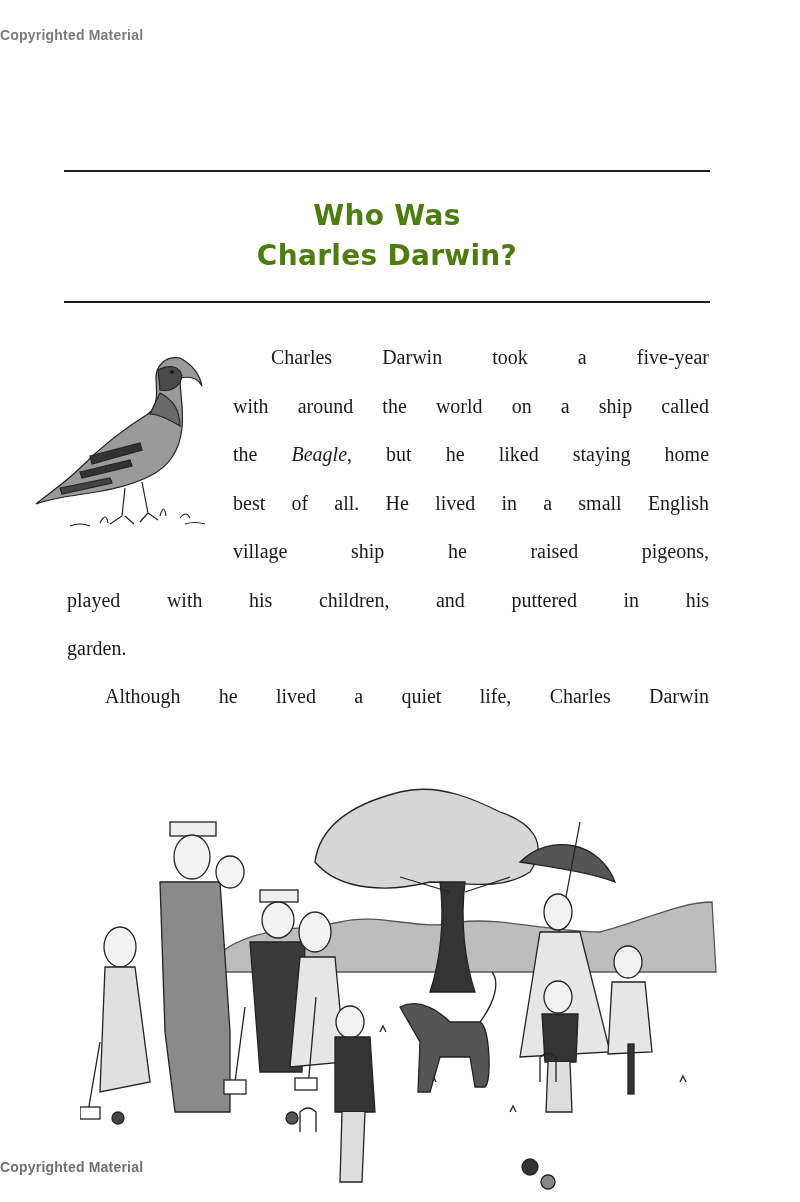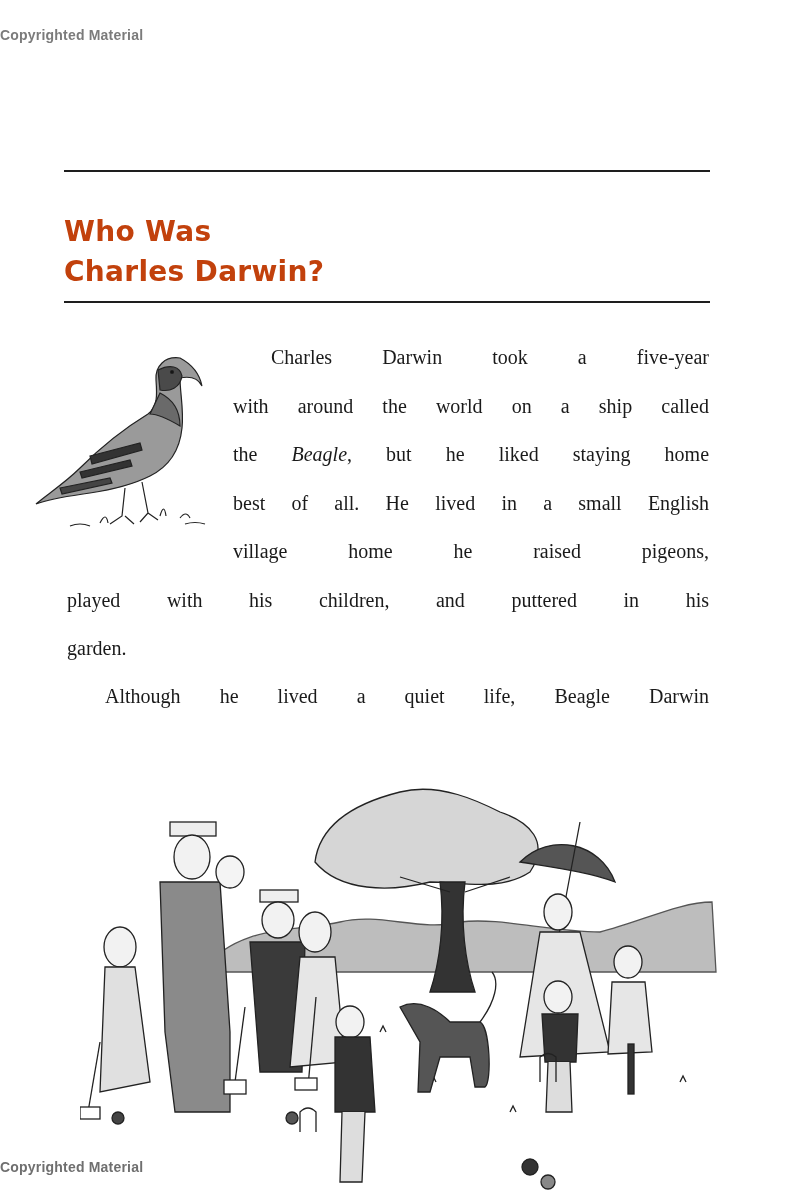--- a/index.html
+++ b/index.html
@@ -10,23 +10,23 @@
       font-size: 14px; color: #7b7b7b; letter-spacing: 0.2px;
     }
     .wm-top { top: 27px; }
     .wm-bottom { top: 1159px; z-index: 5; color: #6f6f6f; }
     .rule {
       position: absolute; left: 64px; width: 646px; height: 2px; background: #1e1e1e;
     }
     .rule-top { top: 170px; }
     .rule-bottom { top: 301px; }
     .title {
-      position: absolute; left: 64px; width: 646px; top: 212px; 
+      position: absolute; left: 64px; width: 646px; top: 196px; text-align: center;
       font-family: "DejaVu Sans", sans-serif; font-weight: bold; font-size: 28px;
-      line-height: 40px; color: #c2410c; letter-spacing: 0.3px;
+      line-height: 40px; color: #4d7c0f; letter-spacing: 0.3px;
     }
     .body-text {
       position: absolute; left: 67px; width: 642px;
       font-family: "Liberation Serif", serif; font-size: 20px; color: #1a1a1a;
       line-height: 48.5px; text-align: justify;
     }
     .line { display: block; white-space: nowrap; }
     .just { text-align-last: justify; text-align: justify; }
     .indent { padding-left: 38px; }
     .wrapped { margin-left: 166px; }
@@ -61,27 +61,27 @@
     <circle cx="142" cy="24" r="1.5" fill="#111"></circle>
     <path d="M70 175 q6 -12 8 0 M130 168 q4 -14 6 0 M150 170 q6 -8 10 0 M40 178 q10 -4 20 0 M155 176 q10 -3 20 0"></path>
   </g>
 </svg>
 
 <div class="body-text" style="top:333px;">
   <span class="line just wrapped indent" style="padding-left:38px;">Charles Darwin took a five-year</span>
   <span class="line just wrapped">with around the world on a ship called</span>
   <span class="line just wrapped"><span>the</span> <i>Beagle</i><span>, but he liked staying home</span></span>
   <span class="line just wrapped">best of all. He lived in a small English</span>
-  <span class="line just wrapped">village home he raised pigeons,</span>
+  <span class="line just wrapped">village ship he raised pigeons,</span>
   <span class="line just">played with his children, and puttered in his</span>
   <span class="line">garden.</span>
 </div>
 
 <div class="body-text" style="top:672px;">
-  <span class="line just indent">Although he lived a quiet life, Beagle Darwin</span>
+  <span class="line just indent">Although he lived a quiet life, Charles Darwin</span>
 </div>
 
 <svg class="scene" viewBox="0 0 640 420">
   <g stroke="#222" stroke-width="1.3" fill="none">
 
     <path d="M120 190 C160 140 220 150 260 140 C300 130 340 150 380 140 C420 135 470 150 520 150 C560 140 600 120 632 120 L636 190 Z" fill="#bdbdbd" stroke="#555"></path>
 
     <path d="M235 80 C240 40 280 20 320 10 C360 0 400 20 420 30 C450 40 470 60 450 90 C420 110 380 100 350 100 C310 110 260 110 235 80 Z" fill="#d6d6d6"></path>
     <path d="M360 100 C365 140 360 180 350 210 L395 210 C385 180 380 140 385 100 Z" fill="#333"></path>
     <path d="M370 110 L320 95 M385 110 L430 95"></path>

